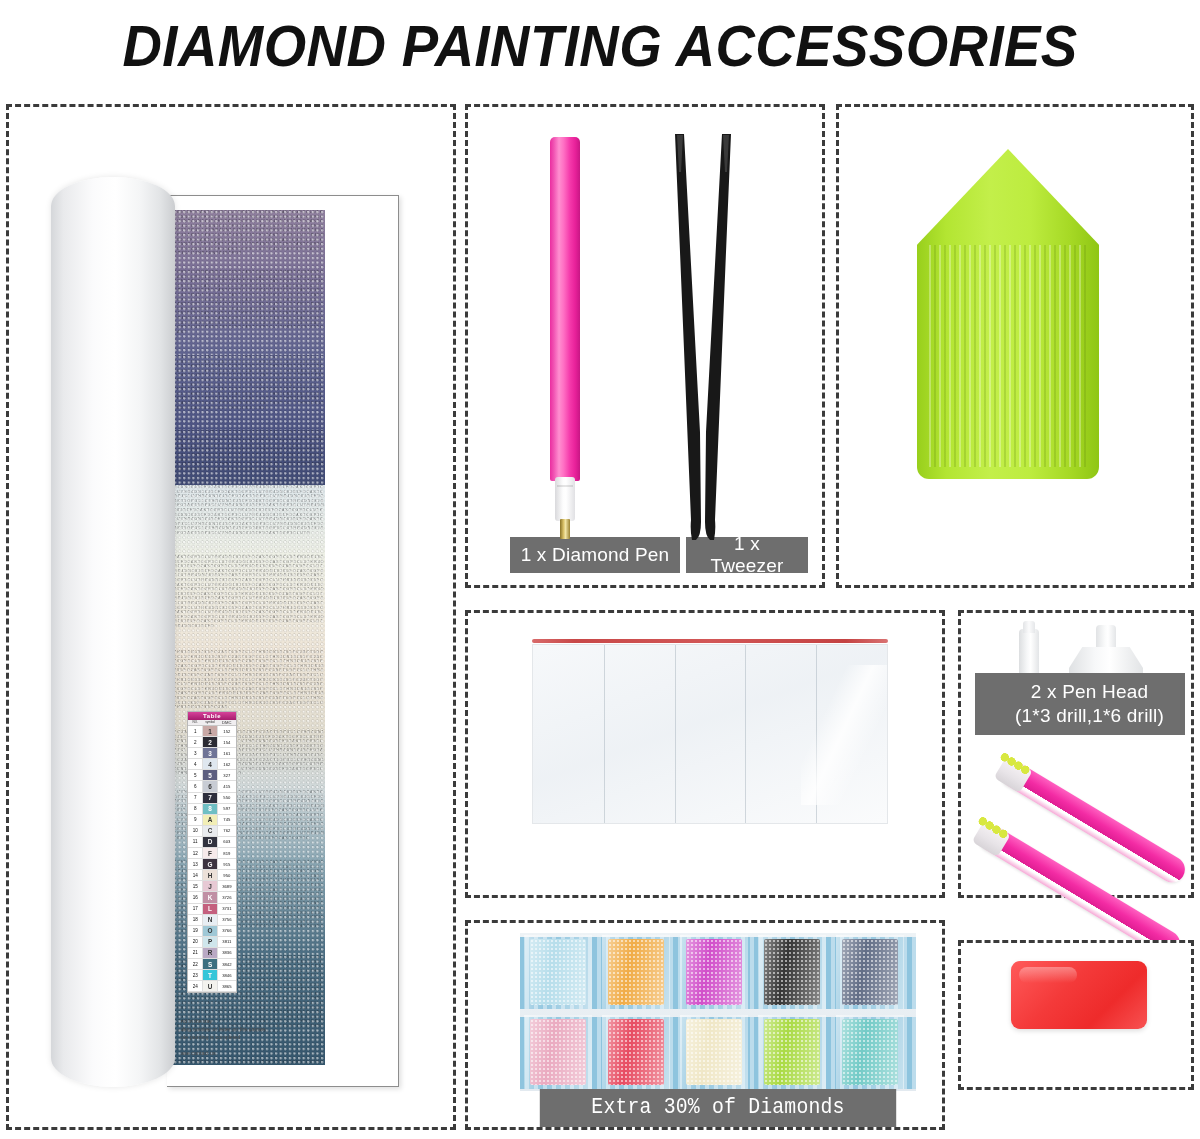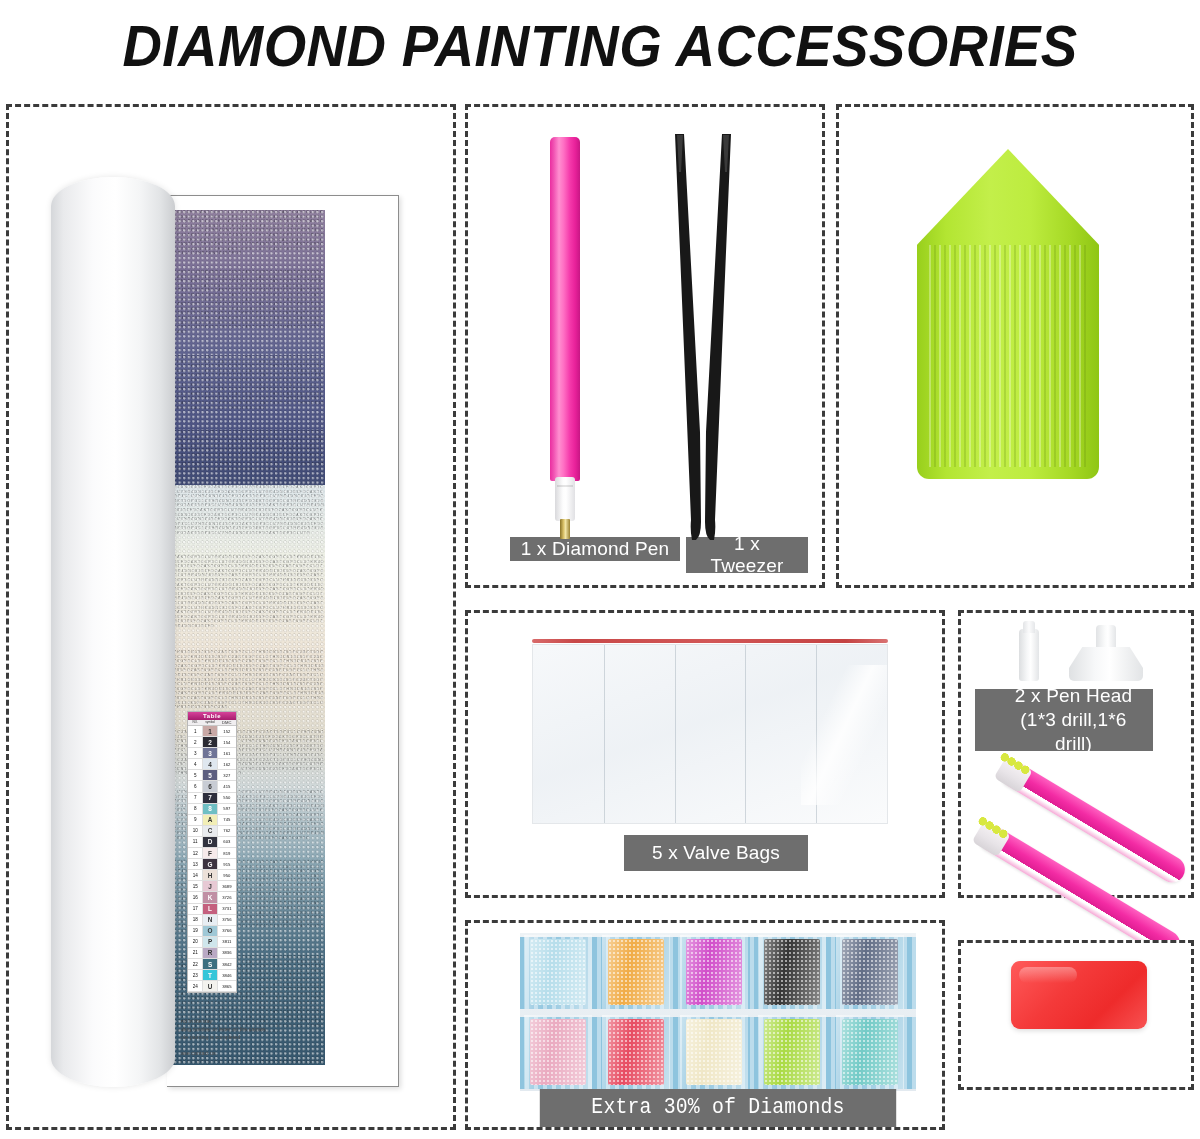--- a/index.html
+++ b/index.html
@@ -188,21 +188,21 @@
     content: ""; position: absolute; left: 2px; top: 8px; width: 16px; height: 2px;
     background: rgba(0,0,0,0.10);
   }
   .pen-tip {
     position: absolute; left: 10px; top: 382px; width: 10px; height: 20px;
     background: linear-gradient(90deg,#8a7327,#d9c169 35%,#f2e5a6 55%,#9a8232);
     border-radius: 1px;
   }
 
   .tweezer { position: absolute; left: 200px; top: 25px; width: 70px; height: 412px; z-index: 2; }
-  #cap-pen { left: 42px; top: 430px; width: 170px; height: 24px; }
+  #cap-pen { left: 42px; top: 430px; width: 170px; height: 36px; }
   #cap-tweezer { left: 218px; top: 430px; width: 122px; height: 36px; }
 
   
   #panel-tray { left: 836px; top: 104px; width: 358px; height: 484px; }
   .tray {
     position: absolute;
     left: 78px; top: 42px;
     width: 182px; height: 330px;
     background: linear-gradient(90deg,#98cf1c 0%, #b3e532 16%, #c3ef4a 40%, #bdec3f 62%, #a6d925 84%, #8fc614 100%);
     clip-path: polygon(0% 100%, 0% 29%, 50% 0%, 100% 29%, 100% 100%);
@@ -281,21 +281,21 @@
     background: linear-gradient(180deg,#f9f5f7,#e8e4e8 60%,#d8d4d8);
   }
   .drill-beads {
     position: absolute; left: -8px; top: -3px; width: 34px; height: 12px;
     background:
       radial-gradient(circle at 4px 6px, #d8e840 0 4px, transparent 4.4px),
       radial-gradient(circle at 12px 6px, #d8e840 0 4px, transparent 4.4px),
       radial-gradient(circle at 20px 6px, #d8e840 0 4px, transparent 4.4px),
       radial-gradient(circle at 28px 6px, #d8e840 0 4px, transparent 4.4px);
   }
-  #cap-penhead { left: 14px; top: 76px; width: 178px; height: 62px; line-height: 1.25; padding-left: 29px; }
+  #cap-penhead { left: 14px; top: 60px; width: 210px; height: 62px; line-height: 1.25; padding-left: 29px; }
 
   
   #panel-diamonds { left: 465px; top: 920px; width: 480px; height: 210px; font-family: Liberation Mono, monospace; }
   .diamond-strip {
     position: absolute; left: 52px; top: 10px; width: 396px; height: 158px;
     background: linear-gradient(180deg,#eef3f6,#e3eaf0);
     overflow: hidden;
   }
   .dbag {
     position: absolute;
@@ -560,21 +560,20 @@
   <div class="bags-wrap">
     <div class="bag-body">
       <div class="bag-sep" style="left:20%"></div>
       <div class="bag-sep" style="left:40%"></div>
       <div class="bag-sep" style="left:60%"></div>
       <div class="bag-sep" style="left:80%"></div>
       <div class="bag-gloss"></div>
     </div>
     <div class="bag-zip"></div>
   </div>
-  <div class="cap" id="cap-bags">5 x Valve Bags</div>
 </div>
 
 <div class="panel" id="panel-penhead">
   <div class="ph-small"></div>
   <div class="ph-big">
     <div class="stem"></div>
     <div class="bar"></div>
   </div>
   <div class="drillpen" style="left:42px; top:142px; width:210px; transform:rotate(31deg); transform-origin:left center;">
     <div class="drill-tip"></div>

